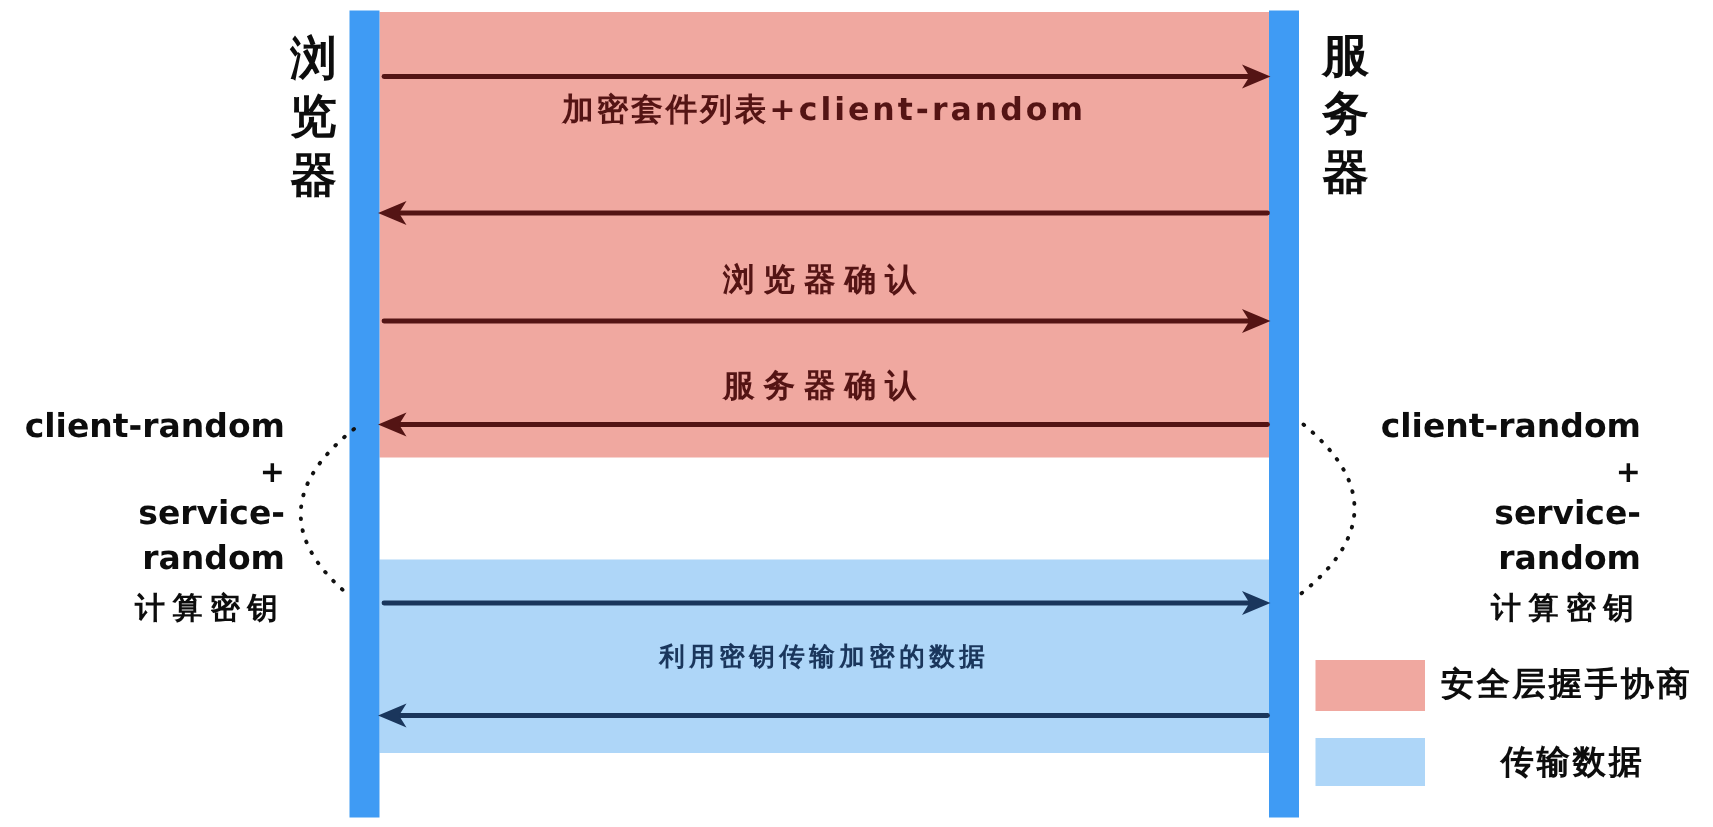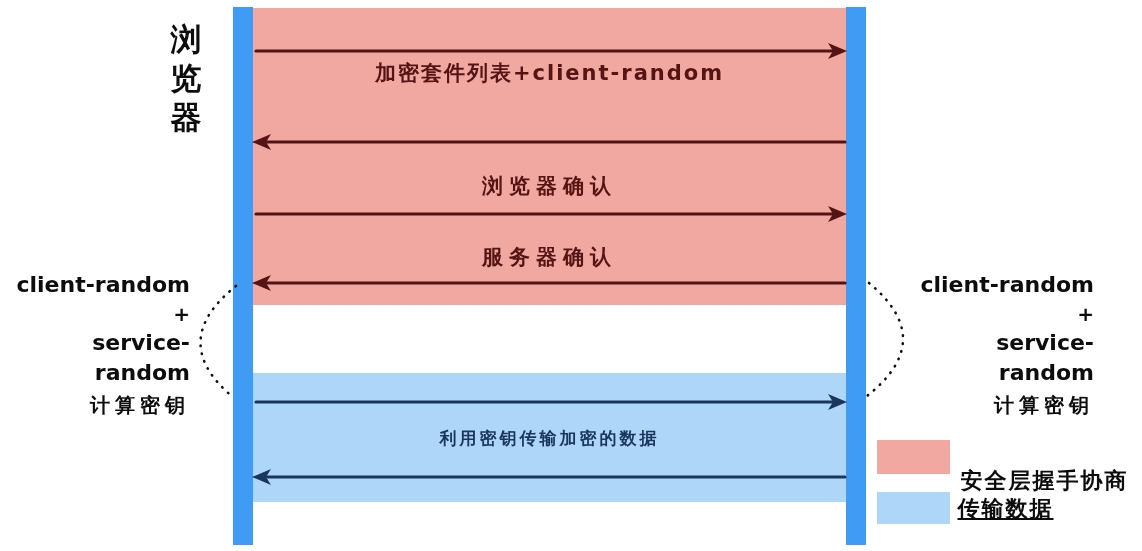--- a/index.html
+++ b/index.html
@@ -130,29 +130,30 @@
   .legend-label {
     position: absolute;
     height: 30px;
     line-height: 30px;
     font-size: 22px;
     font-weight: 600;
     letter-spacing: 2px;
     color: #0d0d0d;
     text-align: center;
   }
-  .legend-label.handshake-legend-label { left: 952px; top: 466px; width: 185px; }
-  .legend-label.transfer-legend-label  { left: 933px; top: 494px; width: 145px; text-decoration: underline; }
+  .legend-label.handshake-legend-label { left: 952px; top: 442px; width: 185px; }
+  .legend-label.transfer-legend-label  { left: 976px; top: 494px; width: 145px; }
 </style>
 </head>
 <body>
 
 <div class="canvas">
 
-  <div class="actor" style="left:165px; top:20px;">浏览器</div>
+  <div class="actor" style="left:188px; top:20px;">浏览器</div>
+  <div class="actor" style="left:876px; top:18px;">服务器</div>
 
   <div class="region handshake"></div>
   <div class="region transfer"></div>
 
   <div class="lifeline" style="left:233px;"></div>
   <div class="lifeline" style="left:846px;"></div>
 
   <div class="msg-label" style="top:10px;margin-top:48px;">加密套件列表+client-random</div>
   <div class="msg-label" style="top:171px; letter-spacing:6px;">浏览器确认</div>
   <div class="msg-label" style="top:242px; letter-spacing:6px;">服务器确认</div>

